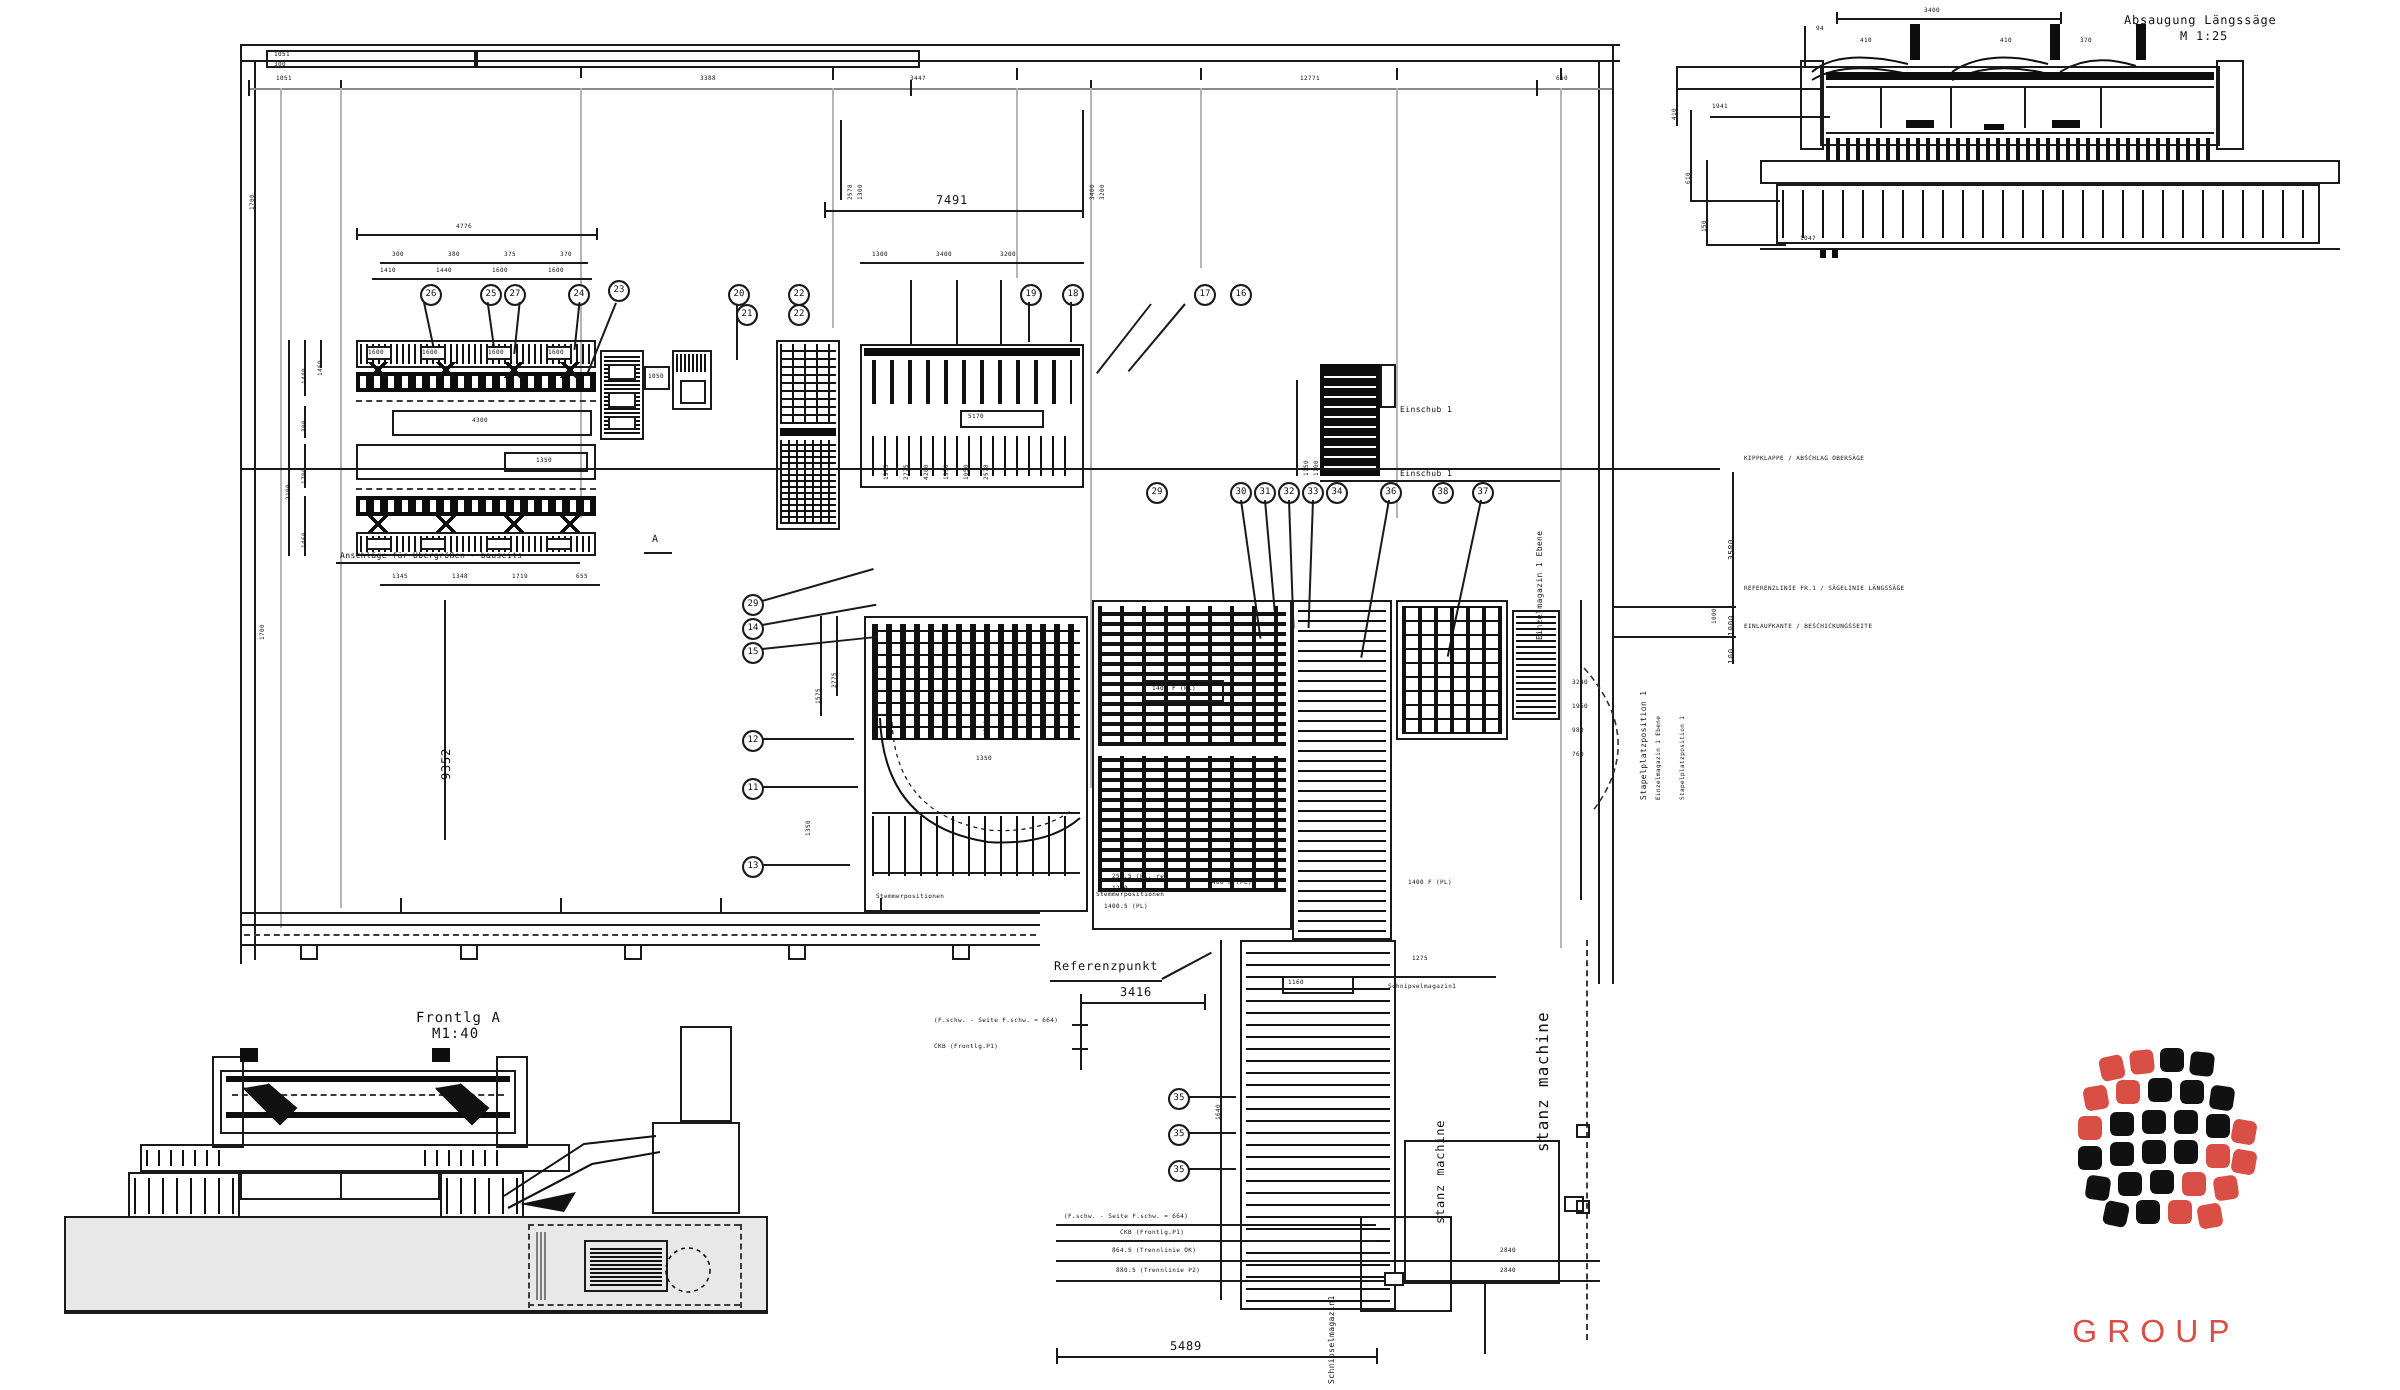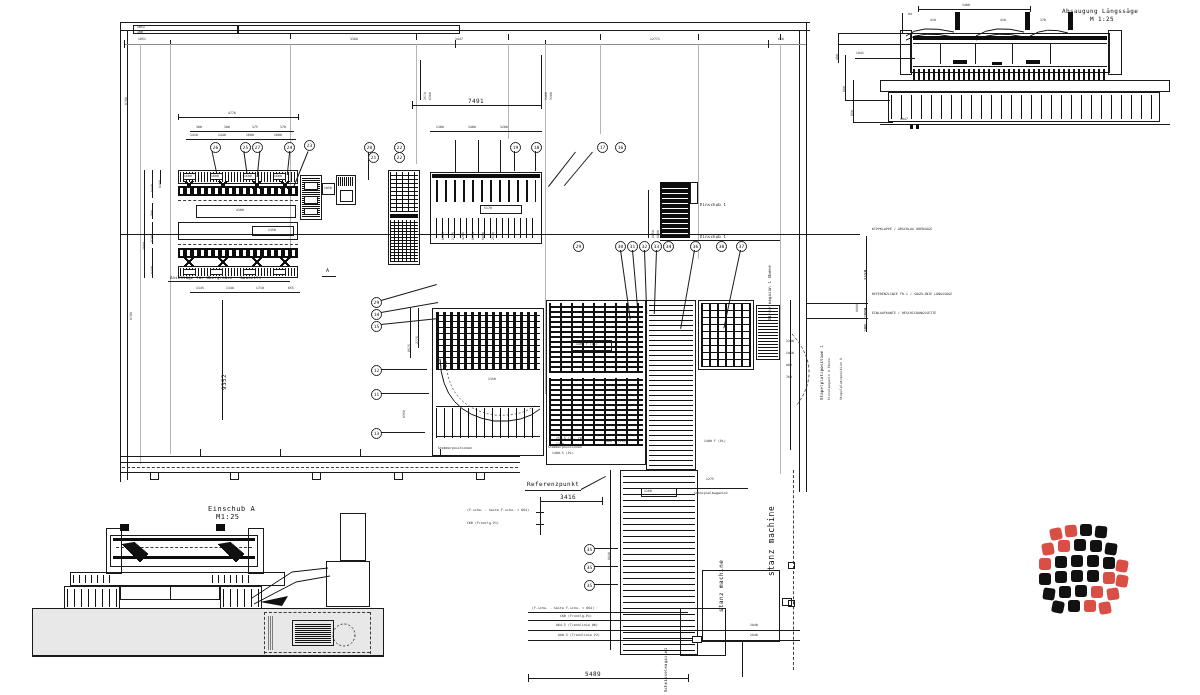--- a/index.html
+++ b/index.html
@@ -507,22 +507,22 @@
   <div class="ln hl" style="left:838px;top:44px;width:72px;"></div>
   <div class="ln hl" style="left:845px;top:100px;width:45px;"></div>
   <div class="ln hl" style="left:853px;top:122px;width:40px;"></div>
   <div class="t t3" style="left:856px;top:52px;">1941</div>
   <div class="ln hl" style="left:855px;top:58px;width:60px;"></div>
   <div class="t t3" style="left:900px;top:118px;">1047</div>
   <div class="ln hl" style="left:893px;top:124px;width:60px;"></div>
   <div class="t t3" style="left:908px;top:13px;">94</div>
   <div class="ln vl" style="left:902px;top:13px;height:20px;"></div>
 
-  <div class="t t7" style="left:208px;top:506px;">Einschub A</div>
-  <div class="t t7" style="left:216px;top:514px;">M1:25</div>
+  <div class="t t7" style="left:208px;top:506px;">Frontlg A</div>
+  <div class="t t7" style="left:216px;top:514px;">M1:40</div>
 
   <div class="box" style="left:110px;top:535px;width:148px;height:32px;"></div>
   <div class="abs solidblk" style="left:113px;top:538px;width:142px;height:3px;"></div>
   <div class="dash-h" style="left:116px;top:547px;width:136px;"></div>
   <div class="abs solidblk" style="left:113px;top:556px;width:142px;height:3px;"></div>
   <div class="box" style="left:106px;top:528px;width:16px;height:46px;"></div>
   <div class="box" style="left:248px;top:528px;width:16px;height:46px;"></div>
   <div class="abs solidblk" style="left:120px;top:524px;width:9px;height:7px;"></div>
   <div class="abs solidblk" style="left:216px;top:524px;width:9px;height:7px;"></div>
   <svg class="abs" style="left:114px;top:540px;width:150px;height:30px;" viewBox="0 0 150 30">
@@ -595,15 +595,16 @@
       <div class="lgt" style="left:29px;top:62px;background:#111;"></div>
       <div class="lgt" style="left:45px;top:61px;background:#111;"></div>
       <div class="lgt" style="left:61px;top:62px;background:#d94f45;"></div>
       <div class="lgt" style="left:77px;top:64px;background:#d94f45;transform:rotate(-8deg);"></div>
 
       <div class="lgt" style="left:22px;top:77px;background:#111;transform:rotate(12deg);"></div>
       <div class="lgt" style="left:38px;top:76px;background:#111;"></div>
       <div class="lgt" style="left:54px;top:76px;background:#d94f45;"></div>
       <div class="lgt" style="left:69px;top:78px;background:#d94f45;transform:rotate(-10deg);"></div>
     </div>
+    <div id="logo-sub">GROUP</div>
   </div>
 
 </div>
 
 </body></html>

